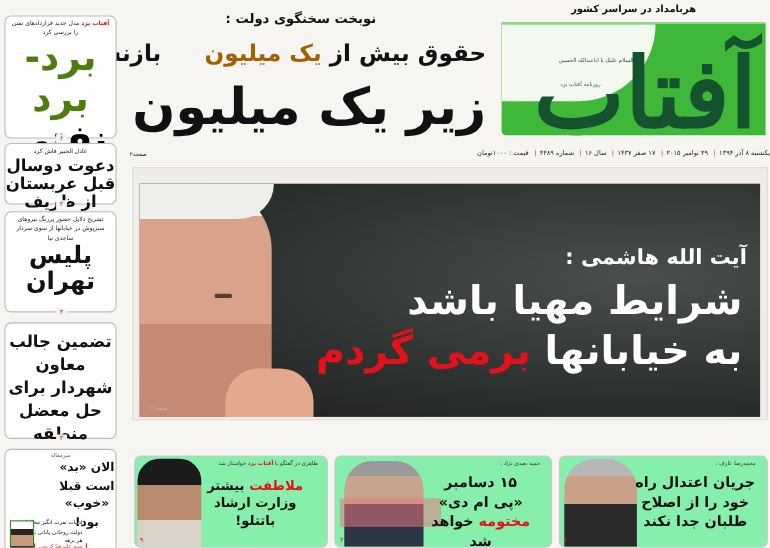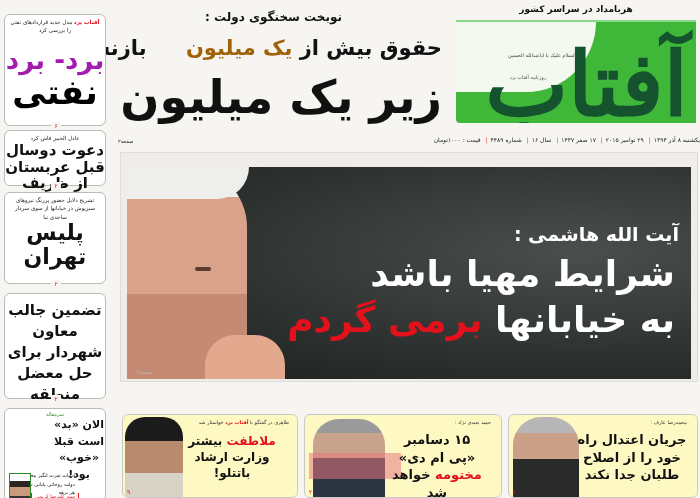--- a/index.html
+++ b/index.html
@@ -27,21 +27,21 @@
   .top-story .pgref { position: absolute; top: 138px; left: 0; font-size: 5px; }
 
   
   .leftcol { position: absolute; left: 2px; top: 0; width: 106px; height: 498px; }
   .box { position: absolute; left: 2px; width: 102px; background: #fff; border: 1px solid #bbb; border-radius: 6px; text-align: center; }
   .box .sub { font-size: 5.5px; color: #222; line-height: 1.5; padding: 3px 3px 0; }
   .box .sub .brand { color: #e3111b; font-weight: bold; }
   .box .head { font-weight: bold; line-height: 1.1; }
   .box .pg { position: absolute; bottom: -5px; left: 46px; width: 10px; height: 8px; font-size: 6px; color: #e3111b; background: #f7f5f1; }
   #box1 { top: 14px; height: 112px; }
-  #box1 .h1 { font-size: 26px; color: #a21caf; margin-top: 11px; }
+  #box1 .h1 { font-size: 34px; color: #4d7c0f; margin-top: 0; }
   #box1 .h2 { font-size: 34px; color: #000; }
   #box2 { top: 130px; height: 56px; }
   #box2 .head { font-size: 15px; }
   #box3 { top: 192px; height: 92px; }
   #box3 .h1 { font-size: 15px; margin-top: 2px; }
   #box3 .h2 { font-size: 22px; }
   #box4 { top: 293px; height: 106px; }
   #box4 .head { font-size: 15px; padding-top: 6px; line-height: 1.4; }
   #box5 { top: 408px; height: 94px; }
   #box5 .col-label { font-size: 5px; color: #2a8a2a; padding-top: 2px; }
@@ -61,21 +61,21 @@
   .lead .eye { position: absolute; left: 68px; top: 100px; width: 16px; height: 4px; background: #5b3a30; border-radius: 3px; }
   .lead .quote-bar { position: absolute; right: 12px; top: 28px; width: 370px; height: 13px; background: #f6b21b; font-size: 8px; font-weight: bold; text-align: right; padding: 1px 4px; white-space: nowrap; color: #111; }
   .lead .quote-bar .brand { color: #e3111b; }
   .lead .speaker { position: absolute; right: 12px; top: 56px; font-size: 19px; font-weight: bold; color: #fff; }
   .lead .hl1 { position: absolute; right: 16px; top: 86px; font-size: 36px; font-weight: bold; color: #fff; white-space: nowrap; }
   .lead .hl2 { position: absolute; right: 16px; top: 132px; font-size: 36px; font-weight: bold; color: #fff; white-space: nowrap; }
   .lead .hl2 .red { color: #e3111b; }
   .lead .pgref { position: absolute; left: 10px; bottom: 4px; font-size: 5px; color: #bbb; }
 
   
-  .bstory { position: absolute; top: 414px; height: 84px; background: #fef9c3; border: 1px solid #c8c8c8; border-radius: 6px; overflow: hidden; }
+  .bstory { position: absolute; top: 414px; height: 84px; background: #86efac; border: 1px solid #c8c8c8; border-radius: 6px; overflow: hidden; }
   .bstory .sub { position: absolute; top: 4px; font-size: 5px; color: #333; white-space: nowrap; }
   .bstory .sub .brand { color: #e3111b; font-weight: bold; }
   .bstory .head { position: absolute; font-weight: bold; text-align: center; line-height: 1.35; }
   .bstory .head .red { color: #e3111b; }
   .bstory .pic { position: absolute; bottom: 0; }
   .bstory .pg { position: absolute; left: 4px; bottom: 2px; font-size: 6px; color: #e3111b; }
 
   #bs1 { left: 122px; width: 176px; }
   #bs1 .sub { right: 8px; }
   #bs1 .head { right: 10px; top: 18px; width: 110px; font-size: 12px; }

